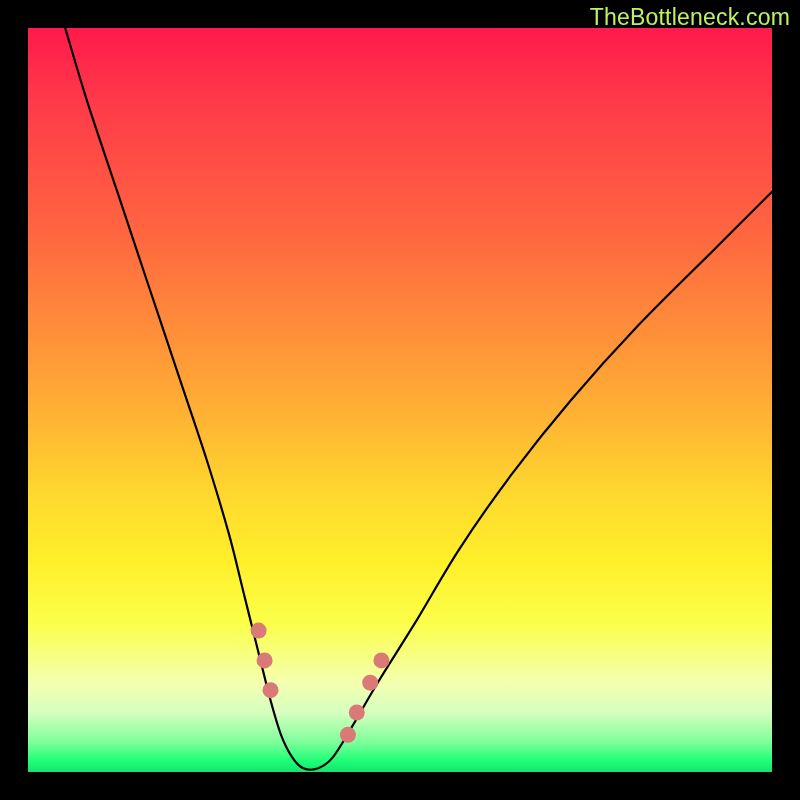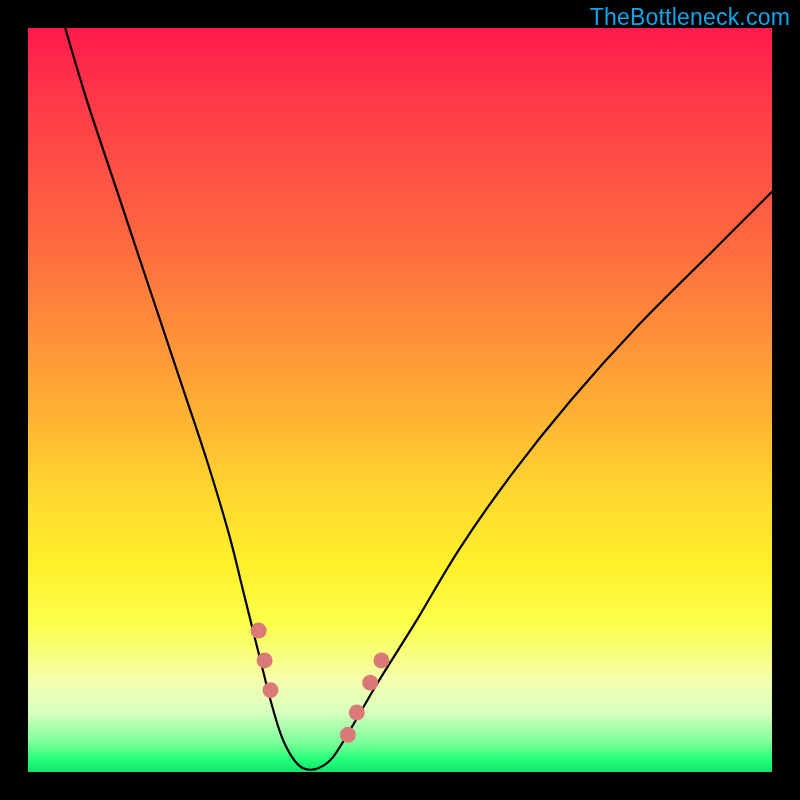--- a/index.html
+++ b/index.html
@@ -37,21 +37,21 @@
       #d6ffbf 92%,
       #7dff9a 96%,
       #1fff77 98.5%,
       #16e36b 100%
     );
   }
   .watermark {
     position: absolute;
     top: 4px;
     right: 10px;
-    color: #0ea5e9;
+    color: #bef264;
     font-size: 23px;
     letter-spacing: 0.2px;
     font-weight: 400;
     font-family: Arial, Helvetica, sans-serif;
   }
   svg.curve {
     position: absolute;
     left: 0; top: 0;
     width: 744px;
     height: 744px;

